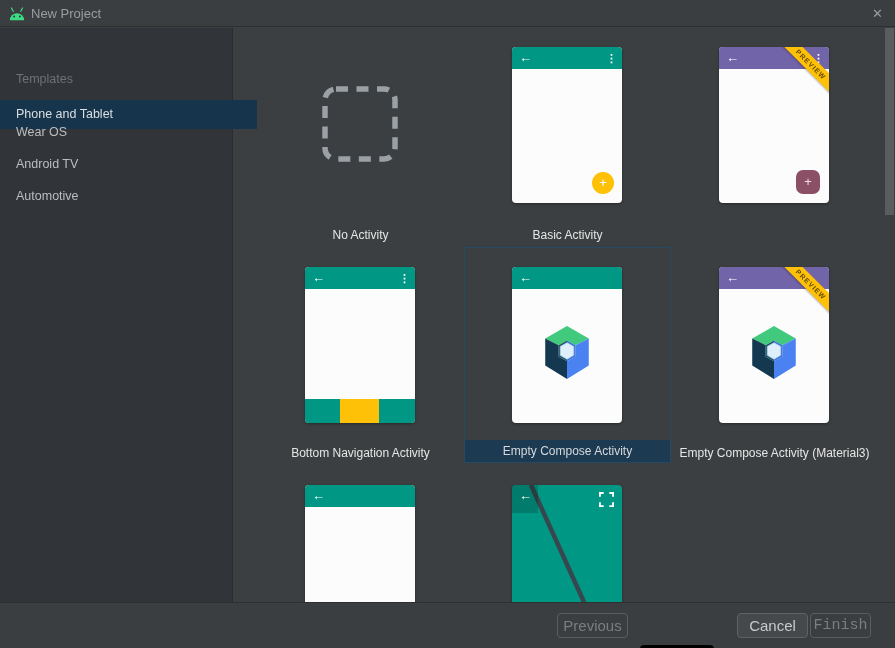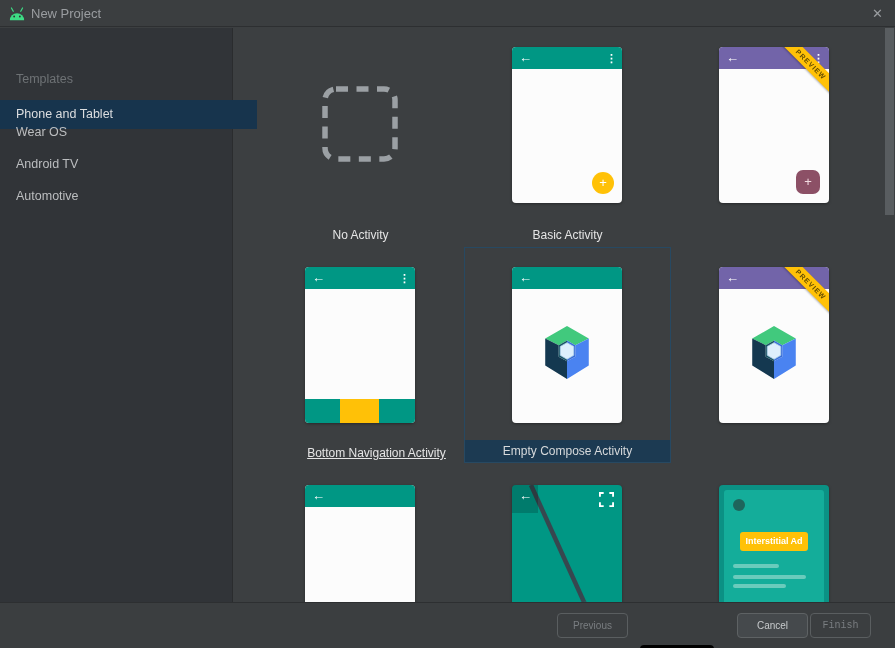--- a/index.html
+++ b/index.html
@@ -45,21 +45,21 @@
   .diag{position:absolute;left:0;top:0;}
 
   .card.admob{background:#0b9184;}
   .ad-inner{position:absolute;left:5px;top:5px;width:100px;height:160px;background:#14ad9a;border-radius:3px;}
   .ad-circle{position:absolute;left:9px;top:9px;width:12px;height:12px;border-radius:50%;background:#1e655c;}
   .ad-btn{position:absolute;left:16px;top:42px;width:68px;height:19px;line-height:19px;border-radius:3px;background:#ffc107;color:#fff;font-size:9px;font-weight:bold;text-align:center;}
   .ad-line{position:absolute;left:9px;height:4px;border-radius:2px;background:#7fd2c4;opacity:.8;}
 
   
   .footer{position:absolute;left:0;top:602px;width:895px;height:46px;background:#3b3e40;border-top:1px solid #2d2f31;z-index:20;}
-  .btn{position:absolute;top:10px;height:25px;border-radius:4px;font-size:10px;text-align:center;line-height:23px;cursor:default;}
+  .btn{position:absolute;top:10px;height:25px;border-radius:4px;font-size:15px;text-align:center;line-height:23px;cursor:default;}
   .btn.ghost{border:1px solid #5a5e60;color:#7a7e81;background:transparent;}
   .btn.primary{background:#365880;border:5px solid #000000;color:#e5e5e5;font-weight:bold;margin-top:32px;}
   .btn.normal{background:#45494c;border:1px solid #5e6264;color:#c7cacc;margin-left:11px;}
 
   
   .scroll-thumb{position:absolute;left:885px;top:28px;width:9px;height:187px;background:#595d60;z-index:25;}
 
   svg{display:block;}
 </style>
 </head>
@@ -155,22 +155,23 @@
         <polygon points="8,26 50,2 92,26 66,39 50,30 34,39" fill="#41c97d"></polygon>
         <polygon points="92,26 92,78 50,104 50,70 66,61 66,39" fill="#4a83f1"></polygon>
         <polygon points="8,26 34,39 34,61 50,70 50,104 8,78" fill="#143850"></polygon>
         <polygon points="50,30 50,70 34,61 34,39" fill="#1a5464"></polygon>
         <polygon points="50,30 66,39 66,61 50,70" fill="#3a6fd8"></polygon>
         <polygon points="50,34 63,41.5 63,58.5 50,66 37,58.5 37,41.5" fill="#ddeffc" stroke="#aed0ea" stroke-width="1.5"></polygon>
       </svg>
     </span>
   </div>
 
-  <div class="cell-label" style="left:273px;top:446px;text-decoration:underline;">Bottom Navigation Activity</div>
+  <div class="cell-label" style="left:257px;top:446px;">Bottom Navigation Activity</div>
   <div class="sel-strip">Empty Compose Activity</div>
+  <div class="cell-label" style="left:671px;top:446px;">Empty Compose Activity (Material3)</div>
 
   <div class="card" style="left:305px;top:485px;">
     <div class="hdr teal">
       <span class="arrow">←</span>
     </div>
   </div>
 
   <div class="card fullscreen" style="left:512px;top:485px;">
     <svg class="diag" width="110" height="156" viewBox="0 0 110 156">
       <line x1="19" y1="0" x2="72" y2="117" stroke="#37474f" stroke-width="4.5"></line>
@@ -178,29 +179,20 @@
     </svg>
     <div class="backsq"></div>
     <span class="arrow">←</span>
     <span class="fsicon">
       <svg width="15" height="15" viewBox="0 0 16 16">
         <path d="M1,5 V1 H5 M11,1 H15 V5 M15,11 V15 H11 M5,15 H1 V11" fill="none" stroke="#fff" stroke-width="2"></path>
       </svg>
     </span>
   </div>
 
-  <div class="card admob" style="left:719px;top:485px;">
-    <div class="ad-inner">
-      <div class="ad-circle"></div>
-      <div class="ad-btn">Interstitial Ad</div>
-      <div class="ad-line" style="top:74px;width:46px;"></div>
-      <div class="ad-line" style="top:85px;width:73px;"></div>
-      <div class="ad-line" style="top:94px;width:53px;"></div>
-    </div>
-  </div>
 
   <div class="footer">
     <div class="btn ghost" style="left:557px;width:71px;">Previous</div>
     <div class="btn primary" style="left:640px;width:74px;">Next</div>
     <div class="btn normal" style="left:726px;width:71px;">Cancel</div>
     <div class="btn ghost" style="left:810px;width:61px;font-family:Liberation Mono, monospace;">Finish</div>
   </div>
 
   <div class="scroll-thumb"></div>
 

